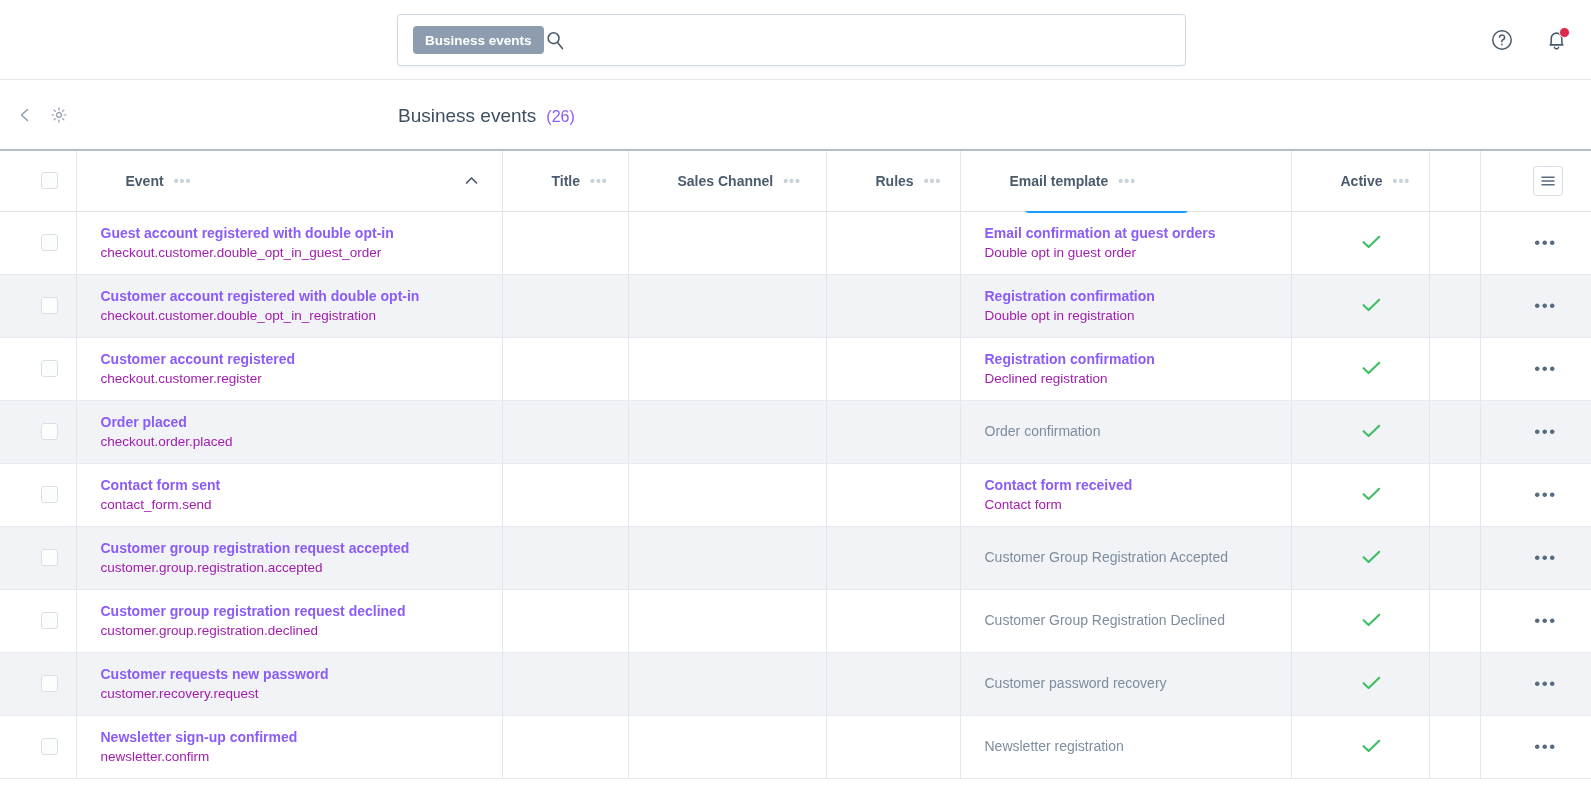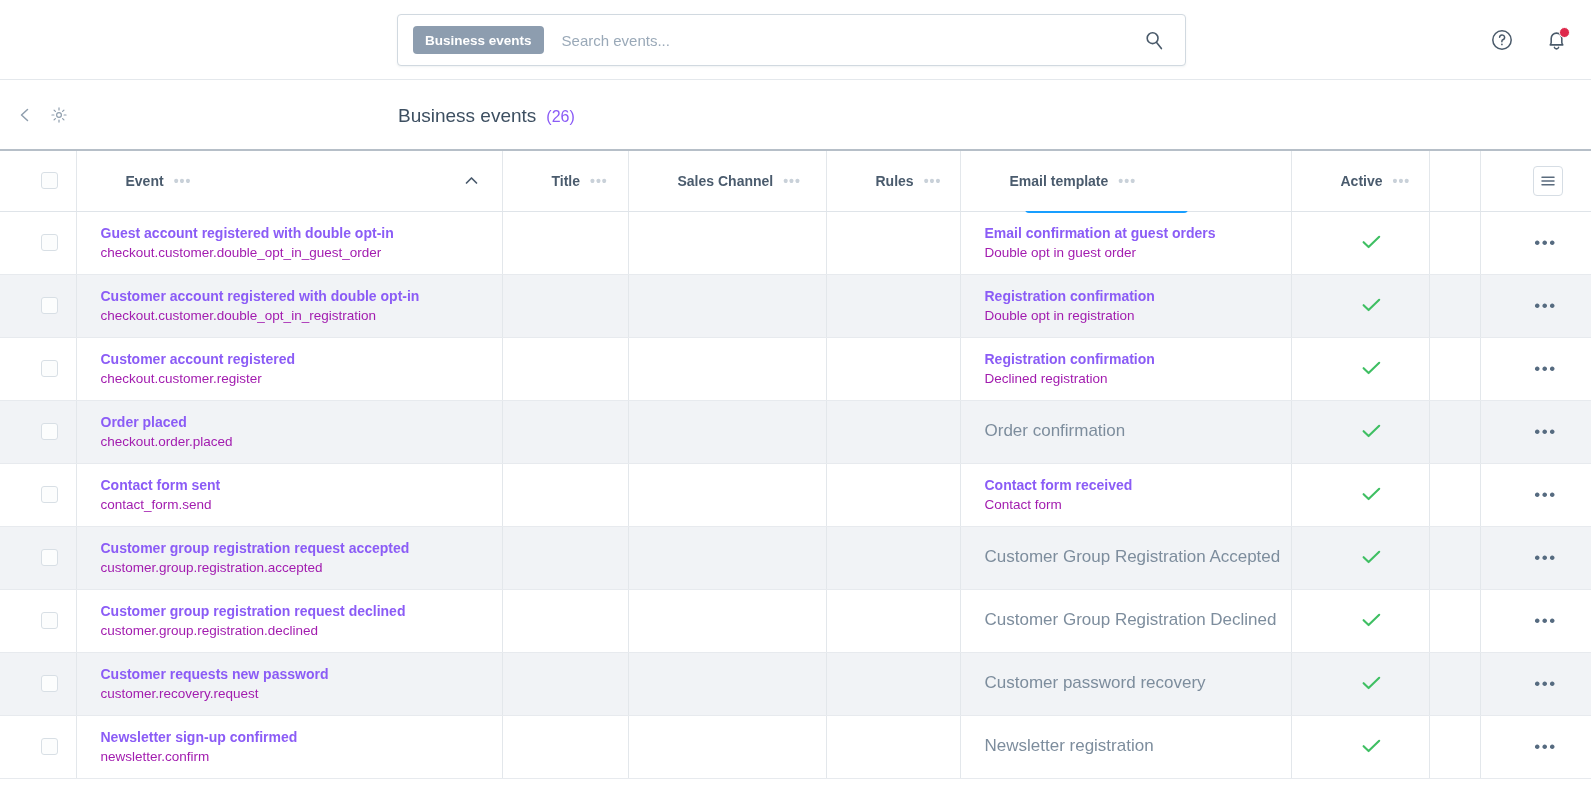--- a/index.html
+++ b/index.html
@@ -209,21 +209,21 @@
     font-weight: bold;
     color: #8b5cf6;
     line-height: 1.45;
   }
   .cell-sub {
     font-size: 13.5px;
     color: #a21caf;
     line-height: 1.45;
   }
   .cell-plain {
-    font-size: 17px;
+    font-size: 14px;
     color: #7d8d9d;
     line-height: 1.45;
   }
   .check-mark {
     color: #3fbf63;
     font-size: 19px;
     display: block;
     text-align: left;
     padding-left: 46px;
     line-height: 1;
@@ -239,21 +239,20 @@
   }
   td.c-actions { padding: 0; }
 </style>
 </head>
 <body>
 
 <div class="topbar">
 
   <div class="search-wrap">
     <div class="search-pill">Business events</div>
-    <input class="search-input" type="text" placeholder="Search events..." style="">
     <div class="search-icon">
       <svg width="20" height="20" viewBox="0 0 20 20" fill="none" stroke="currentColor" stroke-width="1.6">
         <circle cx="8.6" cy="8.2" r="5.4"></circle>
         <line x1="12.6" y1="12.4" x2="17.4" y2="18.6" stroke-linecap="round"></line>
       </svg>
     </div>
   </div>
 
   <div class="topbar-right">
     <div class="icon-btn">

